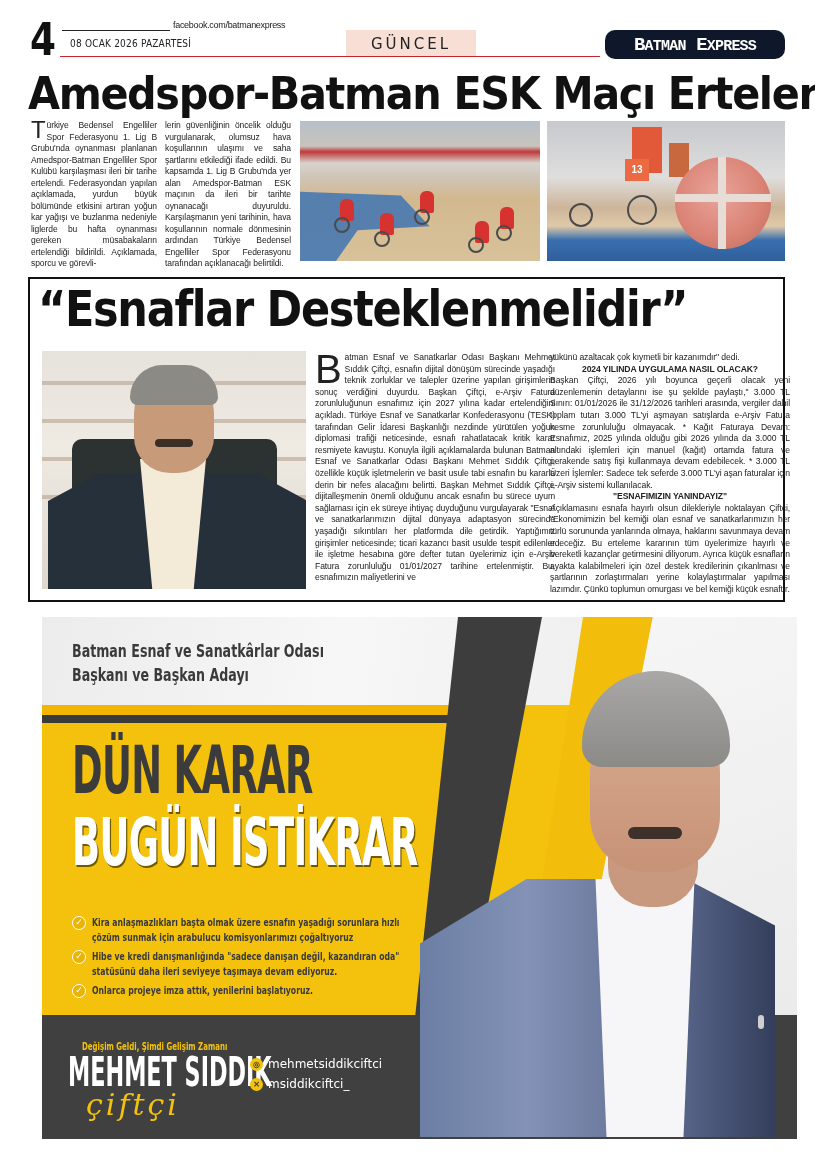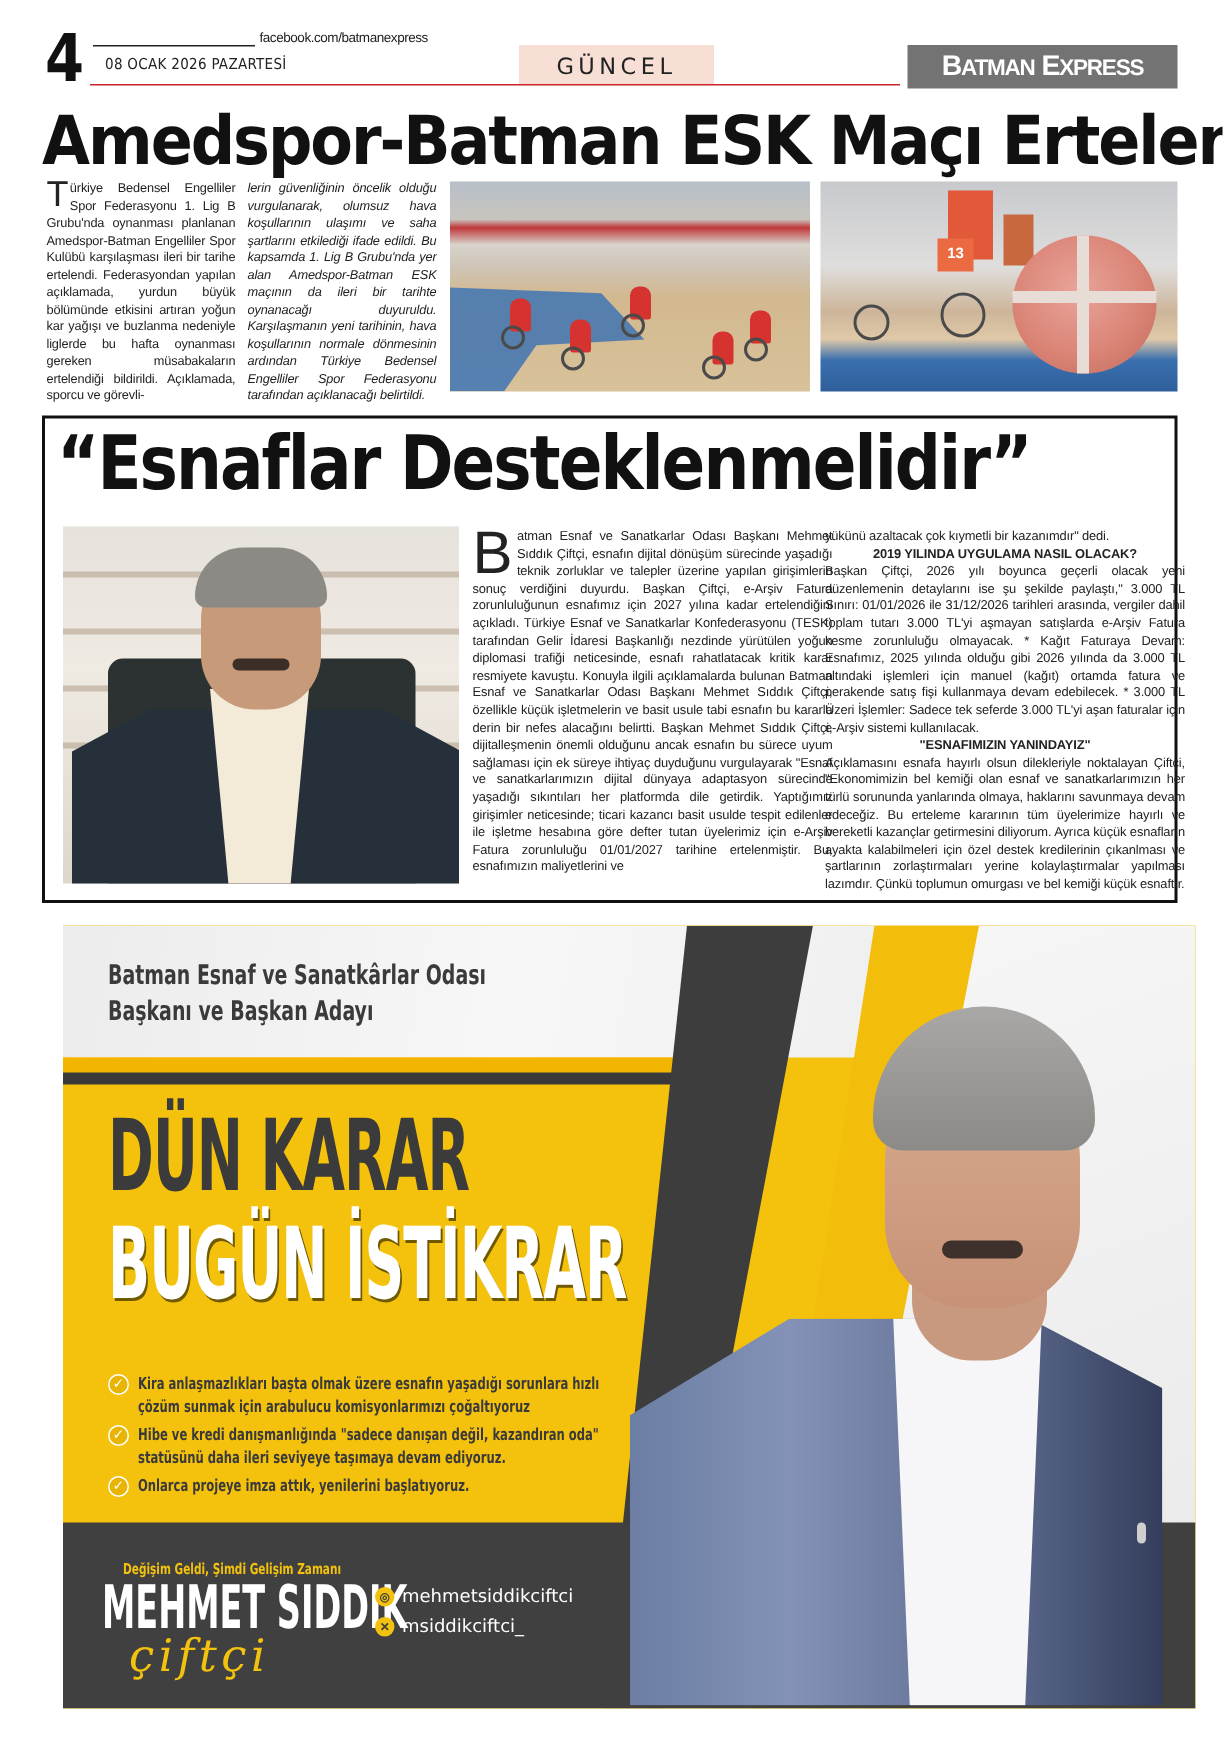--- a/index.html
+++ b/index.html
@@ -6,29 +6,29 @@
   html, body { width: 815px; height: 1169px; background: #ffffff; overflow: hidden; }
   body { position: relative; font-family: "Liberation Sans", sans-serif; color: #1a1a1a; }
 
   
   .page-num { position: absolute; left: 30px; top: 18px; font-family: "DejaVu Sans", sans-serif; font-weight: 900; font-size: 44px; line-height: 44px; letter-spacing: -2px; color: #111; transform: scaleX(0.85); transform-origin: left; }
   .fb-line { position: absolute; left: 62px; top: 30px; width: 108px; border-top: 1px solid #222; }
   .fb-url { position: absolute; left: 173px; top: 20px; font-size: 9px; color: #222; letter-spacing: -0.3px; text-align: center; }
   .date { position: absolute; left: 70px; top: 38px; font-family: "DejaVu Sans Condensed","DejaVu Sans", sans-serif; font-size: 10px; color: #222; letter-spacing: 0.2px; }
   .red-rule { position: absolute; left: 60px; top: 56px; width: 540px; border-top: 1px solid #c9252c; }
   .section-tag { position: absolute; left: 346px; top: 30px; width: 130px; height: 26px; background: #f7dfd6; text-align: center; font-size: 15px; letter-spacing: 3px; line-height: 28px; color: #222; font-family: "DejaVu Sans", sans-serif; }
-  .masthead { position: absolute; left: 605px; top: 30px; width: 180px; height: 29px; background: #737373; color: #fff; font-family: Liberation Sans, sans-serif; font-weight: 700; font-size: 19px; line-height: 30px; text-align: center; letter-spacing: -0.8px; transform: scaleX(1); }
+  .masthead { position: absolute; left: 605px; top: 30px; width: 180px; height: 29px; background: #0f172a; color: #fff; font-family: Liberation Mono, monospace; font-weight: 700; font-size: 19px; line-height: 30px; text-align: center; letter-spacing: -0.8px; transform: scaleX(1); border-radius: 10px; }
   .masthead .sc { font-size: 15px; }
 
   .headline1 { position: absolute; left: 28px; top: 68px; width: 760px; font-family: "DejaVu Sans", sans-serif; font-weight: 900; font-size: 45px; line-height: 52px; letter-spacing: -1.5px; color: #111; white-space: nowrap; transform: scaleX(0.92); transform-origin: left; }
 
   
   .a1-col { position: absolute; top: 120px; width: 126px; font-size: 8.5px; line-height: 11.5px; text-align: justify; color: #222; font-family: "Liberation Sans", sans-serif; letter-spacing: -0.1px; }
   .a1-col1 { left: 31px; }
-  .a1-col2 { left: 165px; font-style: italic; }
+  .a1-col2 { left: 165px; }
   .dropcap-t { float: left; font-size: 24px; line-height: 20px; margin-right: 1px; font-weight: 300; color: #222; }
   .photo { position: absolute; overflow: hidden; padding-left: 16px; }
   .photo-court1 { left: 300px; top: 121px; width: 240px; height: 140px;
     background:
       linear-gradient(180deg, #b6bfc9 0%, #c8c4bd 18%, #c0383a 22%, #d7d3cc 30%, #cfc5b8 40%, #d2b88f 55%, #d8c29a 100%); }
   .photo-court2 { left: 547px; top: 121px; width: 238px; height: 140px;
     background: linear-gradient(180deg, #c7c9cd 0%, #dfdedd 40%, #cdb59a 62%, #e0c9a8 75%, #3a6fae 85%, #2f5f9b 100%); }
   .court-blue { position: absolute; left: 0; bottom: 0; width: 60%; height: 55%; background: #3f74b3; clip-path: polygon(0 10%, 70% 15%, 90% 55%, 40% 60%, 25% 100%, 0 100%); opacity: 0.85; }
   .player { position: absolute; width: 14px; height: 22px; background: #d6322f; border-radius: 6px 6px 2px 2px; }
   .wheel { position: absolute; width: 16px; height: 16px; border: 2px solid #4a4a4a; border-radius: 50%; }
@@ -146,21 +146,21 @@
   <div class="p1-shirt"></div>
   <div class="p1-face"></div>
   <div class="p1-hair"></div>
   <div class="p1-mustache"></div>
 </div>
 <div class="a2-col a2-col1">
   <span class="dropcap-b">B</span><span>atman Esnaf ve Sanatkarlar Odası Başkanı Mehmet Sıddık Çiftçi, esnafın dijital dönüşüm sürecinde yaşadığı teknik zorluklar ve talepler üzerine yapılan girişimlerin sonuç verdiğini duyurdu. Başkan Çiftçi, e-Arşiv Fatura zorunluluğunun esnafımız için 2027 yılına kadar ertelendiğini açıkladı. Türkiye Esnaf ve Sanatkarlar Konfederasyonu (TESK) tarafından Gelir İdaresi Başkanlığı nezdinde yürütülen yoğun diplomasi trafiği neticesinde, esnafı rahatlatacak kritik karar resmiyete kavuştu. Konuyla ilgili açıklamalarda bulunan Batman Esnaf ve Sanatkarlar Odası Başkanı Mehmet Sıddık Çiftçi, özellikle küçük işletmelerin ve basit usule tabi esnafın bu kararla derin bir nefes alacağını belirtti. Başkan Mehmet Sıddık Çiftçi, dijitalleşmenin önemli olduğunu ancak esnafın bu sürece uyum sağlaması için ek süreye ihtiyaç duyduğunu vurgulayarak "Esnaf ve sanatkarlarımızın dijital dünyaya adaptasyon sürecinde yaşadığı sıkıntıları her platformda dile getirdik. Yaptığımız girişimler neticesinde; ticari kazancı basit usulde tespit edilenler ile işletme hesabına göre defter tutan üyelerimiz için e-Arşiv Fatura zorunluluğu 01/01/2027 tarihine ertelenmiştir. Bu, esnafımızın maliyetlerini ve</span>
 </div>
 <div class="a2-col a2-col2">
   <span>yükünü azaltacak çok kıymetli bir kazanımdır" dedi.</span>
-  <span class="subhead">2019 YILINDA UYGULAMA NASIL OLACAK?</span>
+  <span class="subhead">2024 YILINDA UYGULAMA NASIL OLACAK?</span>
   <span>Başkan Çiftçi, 2026 yılı boyunca geçerli olacak yeni düzenlemenin detaylarını ise şu şekilde paylaştı," 3.000 TL Sınırı: 01/01/2026 ile 31/12/2026 tarihleri arasında, vergiler dahil toplam tutarı 3.000 TL'yi aşmayan satışlarda e-Arşiv Fatura kesme zorunluluğu olmayacak. * Kağıt Faturaya Devam: Esnafımız, 2025 yılında olduğu gibi 2026 yılında da 3.000 TL altındaki işlemleri için manuel (kağıt) ortamda fatura ve perakende satış fişi kullanmaya devam edebilecek. * 3.000 TL Üzeri İşlemler: Sadece tek seferde 3.000 TL'yi aşan faturalar için e-Arşiv sistemi kullanılacak.</span>
   <span class="subhead">"ESNAFIMIZIN YANINDAYIZ"</span>
   <span>Açıklamasını esnafa hayırlı olsun dilekleriyle noktalayan Çiftçi, "Ekonomimizin bel kemiği olan esnaf ve sanatkarlarımızın her türlü sorununda yanlarında olmaya, haklarını savunmaya devam edeceğiz. Bu erteleme kararının tüm üyelerimize hayırlı ve bereketli kazançlar getirmesini diliyorum. Ayrıca küçük esnafların ayakta kalabilmeleri için özel destek kredilerinin çıkanlması ve şartlarının zorlaştırmaları yerine kolaylaştırmalar yapılması lazımdır. Çünkü toplumun omurgası ve bel kemiği küçük esnaftır.</span>
 </div>
 
 <div class="ad">
   <div class="ad-top"></div>
   <div class="ad-stripe-yel"></div>
   <div class="ad-stripe-dark"></div>
   <div class="ad-diag ad-d1"></div>

